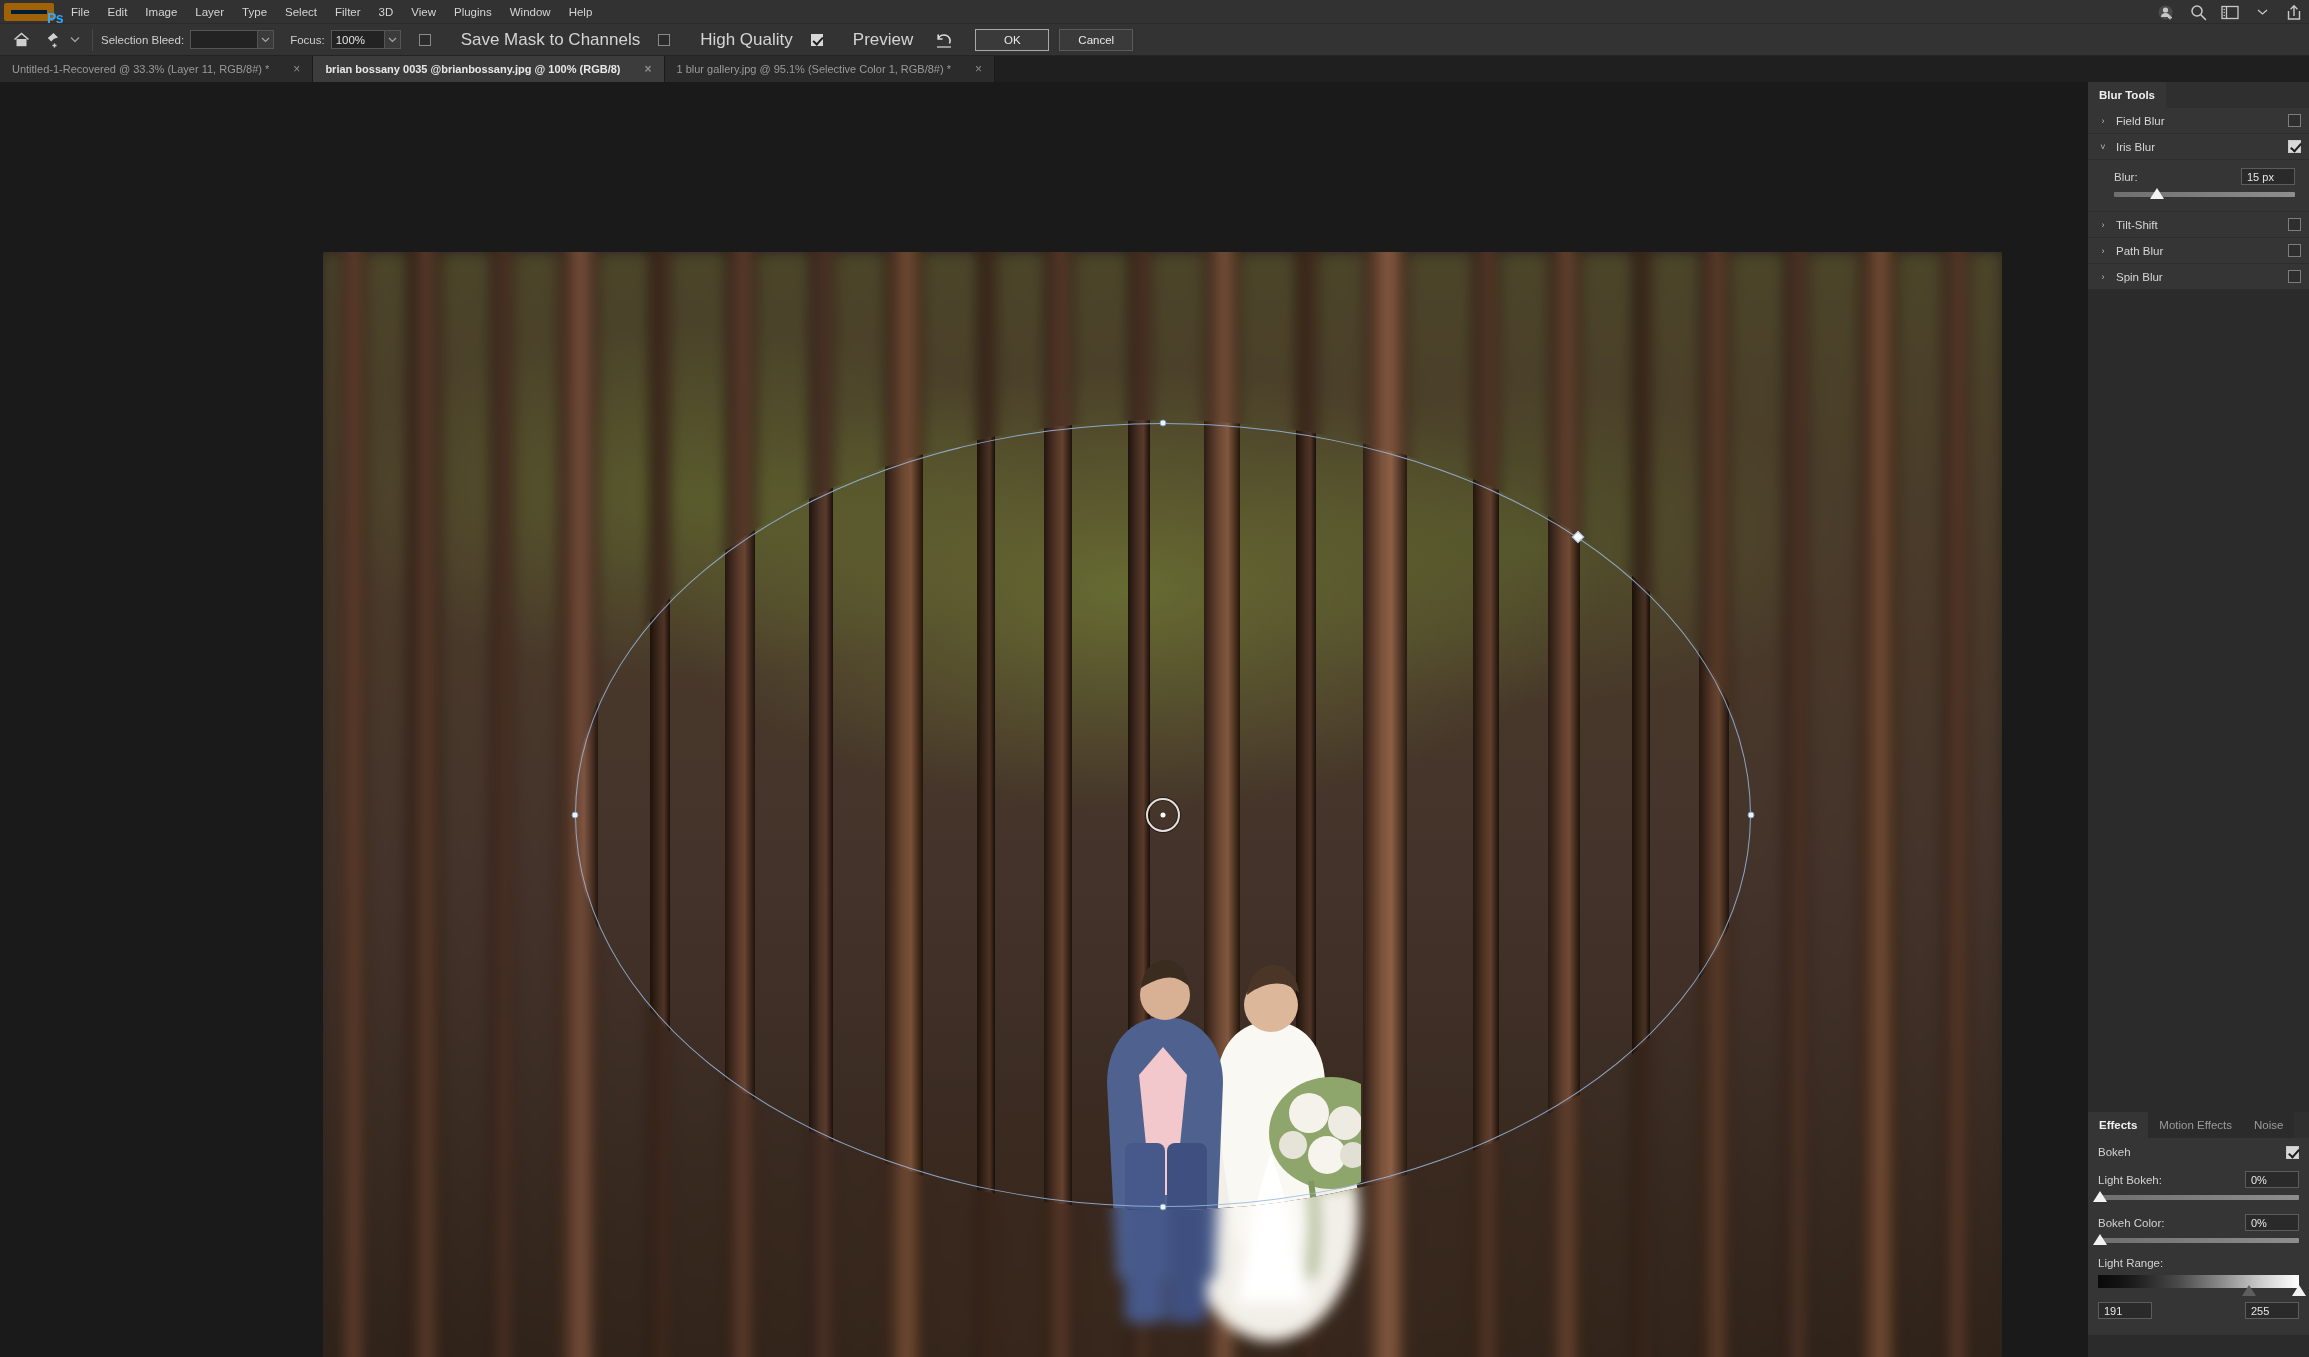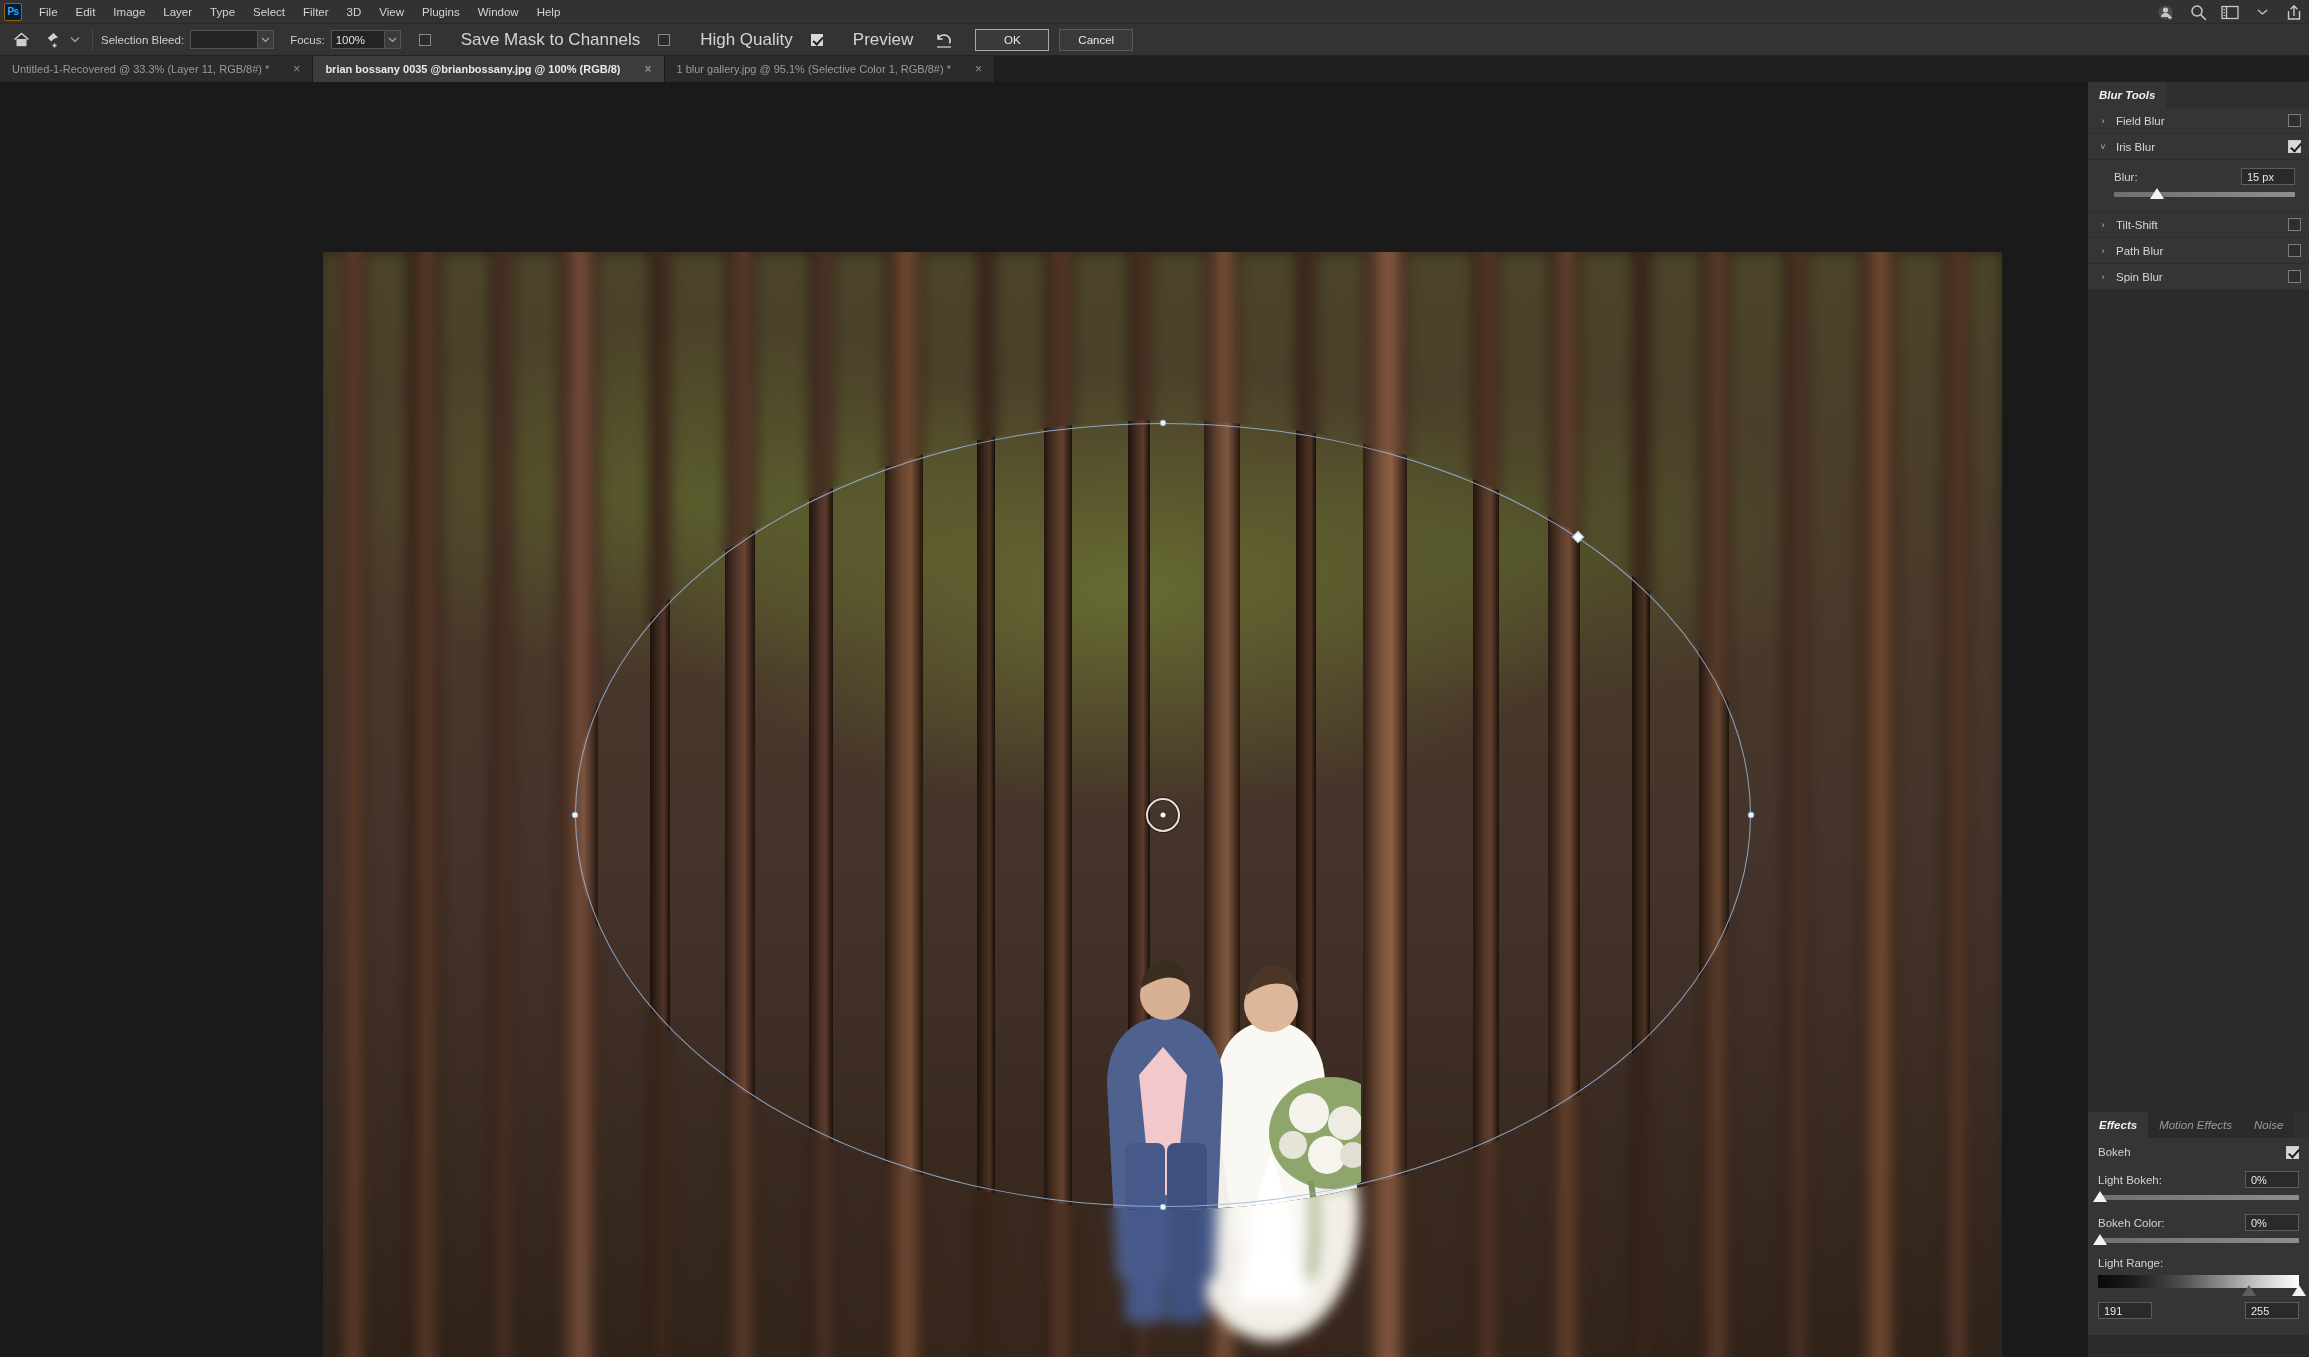--- a/index.html
+++ b/index.html
@@ -12,23 +12,23 @@
   }
   .app { position: relative; width: 2309px; height: 1357px; display: flex; flex-direction: column; }
 
   
   .menubar {
     height: 24px; background: #323232; display: flex; align-items: center;
     flex: 0 0 24px; position: relative; border-bottom: 1px solid #2a2a2a;
   }
   .ps-logo {
     width: 18px; height: 18px; margin-left: 4px; margin-right: 8px;
-    background: #001e36; border: 1px solid #a16207; border-radius: 2px;
-    color: #31a8ff; font-size: 10px; font-weight: bold; line-height: 16px;
-    text-align: center; letter-spacing: -0.5px;
+    background: #001e36; border: 7px solid #a16207; border-radius: 2px;
+    color: #31a8ff; font-size: 14px; font-weight: bold; line-height: 16px;
+    text-align: center; letter-spacing: -0.5px; padding-left: 36px;
   }
   .menu-item {
     font-size: 11.5px; color: #d4d4d4; padding: 3px 9px; white-space: nowrap; cursor: default;
   }
   .menubar-right { position: absolute; right: 6px; top: 0; height: 24px; display: flex; align-items: center; gap: 14px; }
   .mb-icon { width: 18px; height: 18px; display: flex; align-items: center; justify-content: center; color: #c8c8c8; }
 
   
   .optionsbar {
     height: 32px; background: #333333; display: flex; align-items: center;
@@ -122,21 +122,20 @@
     position: absolute; left: 50%; top: 50%; transform: translate(-50%,-50%);
     width: 5px; height: 5px; background: #fff; border-radius: 50%;
   }
 
   
   .rightpanel { width: 222px; flex: 0 0 222px; background: #252525; display: flex; flex-direction: column; border-left: 1px solid #1a1a1a; }
   .panel-tabs { display: flex; background: #2f2f2f; height: 26px; align-items: stretch; }
   .panel-tab {
     display: flex; align-items: center; padding: 0 11px; font-size: 11.5px; color: #9b9b9b;
     background: #2b2b2b;
-    font-style: italic;
   }
   .panel-tab.active { background: #353535; color: #f0f0f0; font-weight: bold; }
   .panel-body { background: #353535; }
   .blur-row {
     height: 26px; display: flex; align-items: center; padding: 0 8px;
     border-bottom: 1px solid #2d2d2d; position: relative;
   }
   .tw { width: 14px; color: #bdbdbd; font-size: 9px; display: flex; align-items: center; justify-content: center; }
   .blur-row .nm { font-size: 11.5px; color: #d6d6d6; flex: 1; padding-left: 6px; }
   .pcbx { width: 13px; height: 13px; border: 1px solid #7d7d7d; background: #2e2e2e; position: relative; flex: 0 0 13px; }

